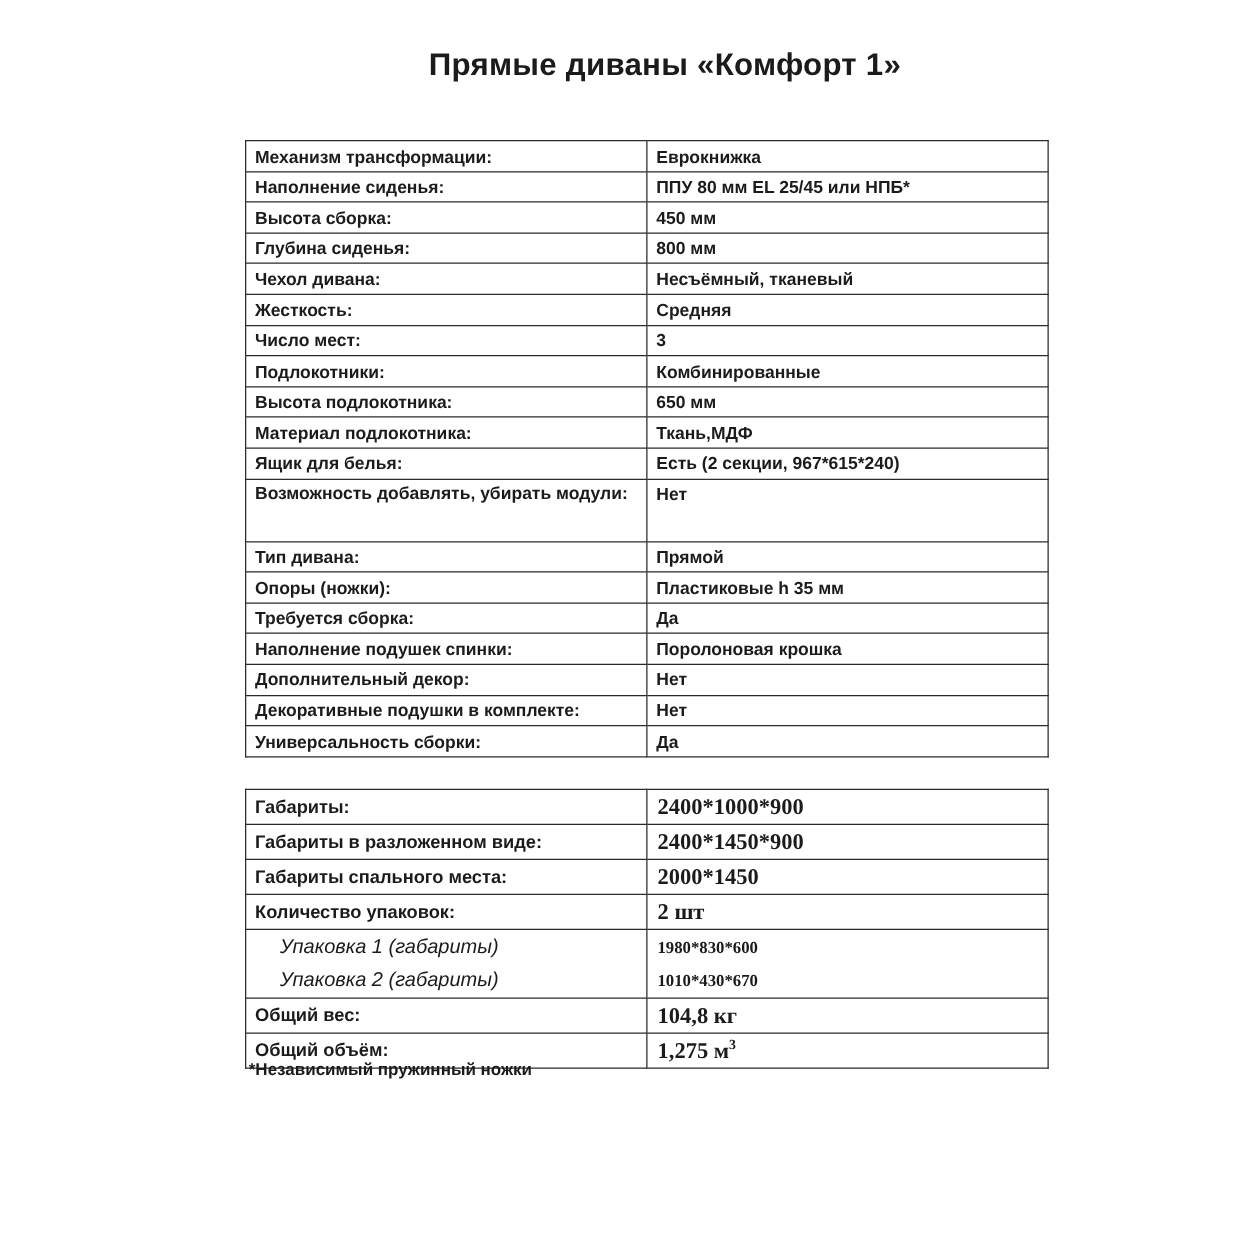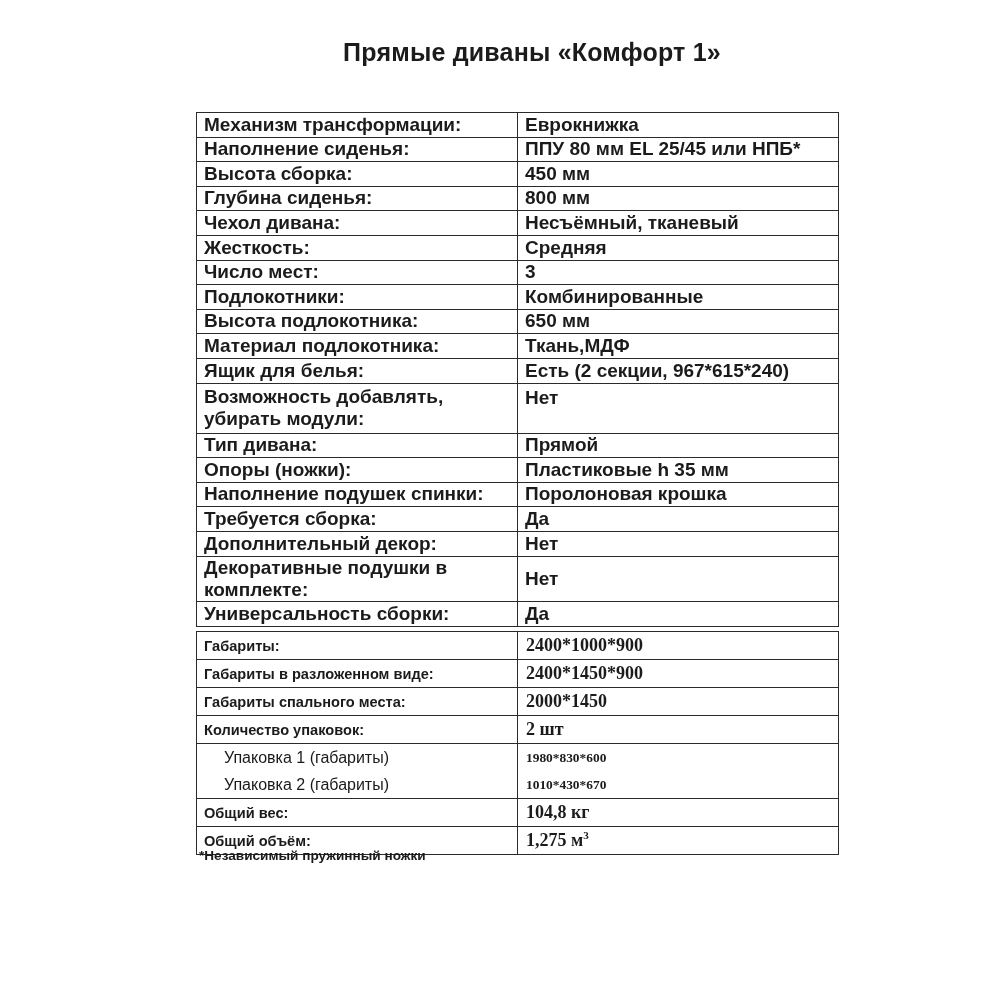--- a/index.html
+++ b/index.html
@@ -51,21 +51,21 @@
 
   
   #table-features {
     left: 196px;
     top: 112px;
     width: 643px;
   }
   #table-features td {
     height: 23.6px;
     font-family: "Liberation Sans", sans-serif;
-    font-size: 19px;
+    font-size: 14px;
     font-weight: bold;
     color: #1b1b1b;
     line-height: 1.18;
   }
   #table-features td.tall {
     height: 46px;
     padding-top: 2px;
     vertical-align: top;
   }
   #table-features td.tall.val {
@@ -98,21 +98,21 @@
     height: 54px;
     padding: 0;
     vertical-align: top;
   }
   .pack-line {
     height: 27px;
     line-height: 27px;
     padding-left: 7px;
     box-sizing: border-box;
   }
-  .pack-line.indent { padding-left: 27px; }
+  .pack-line.indent { padding-left: 27px; font-style: italic; }
   .pack-line.serif {
     font-family: "Liberation Serif", serif;
     font-size: 13.4px;
     font-weight: bold;
     padding-left: 8px;
   }
 
   
   .footnote {
     position: absolute;
@@ -193,26 +193,26 @@
       </tr>
       <tr>
         <td>Тип дивана:</td>
         <td>Прямой</td>
       </tr>
       <tr>
         <td>Опоры (ножки):</td>
         <td>Пластиковые h 35 мм</td>
       </tr>
       <tr>
+        <td>Требуется сборка:</td>
+        <td>Да</td>
+      </tr>
+      <tr>
         <td>Наполнение подушек спинки:</td>
         <td>Поролоновая крошка</td>
-      </tr>
-      <tr>
-        <td>Требуется сборка:</td>
-        <td>Да</td>
       </tr>
       <tr>
         <td>Дополнительный декор:</td>
         <td>Нет</td>
       </tr>
       <tr>
         <td>Декоративные подушки в комплекте:</td>
         <td>Нет</td>
       </tr>
       <tr>

